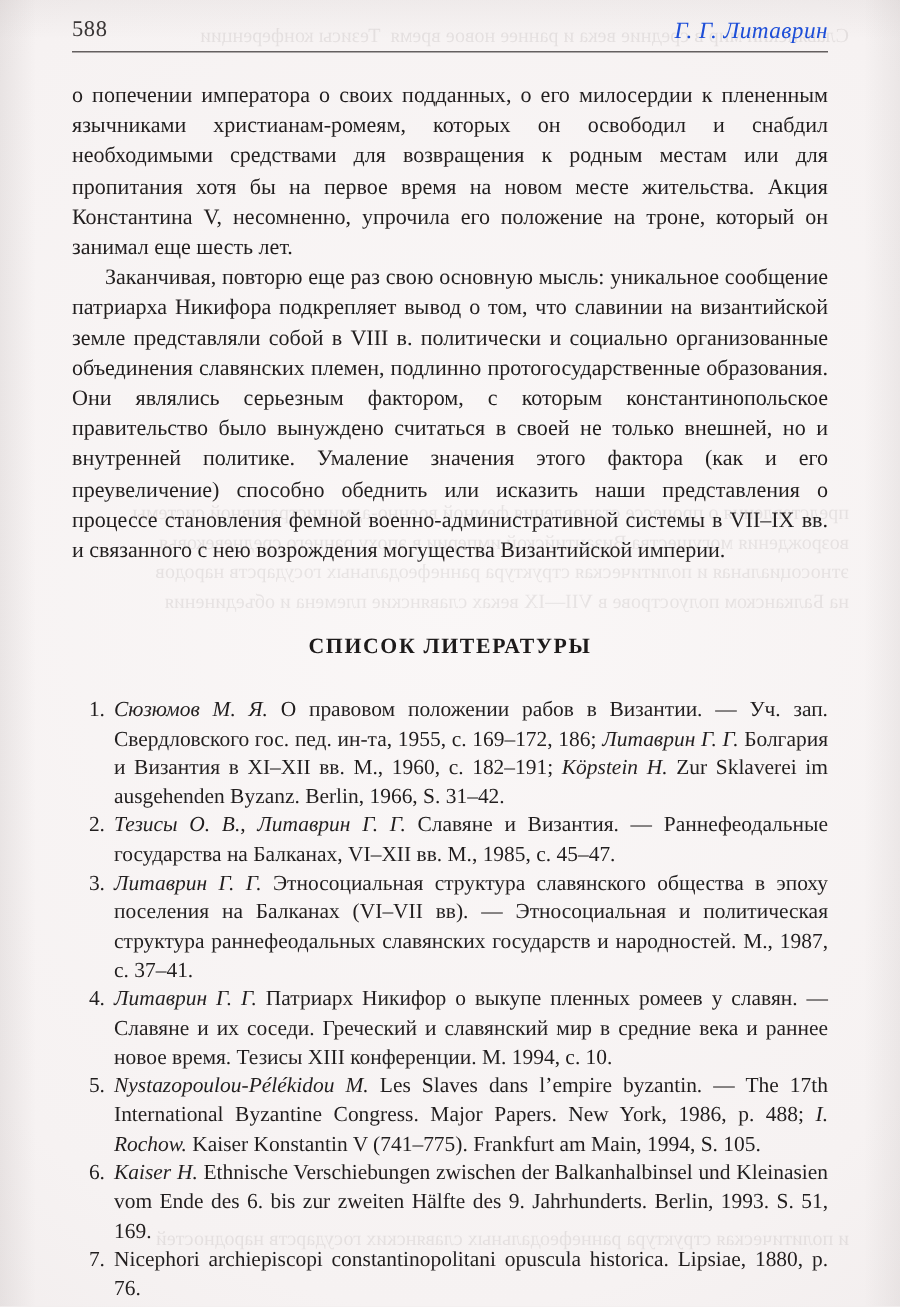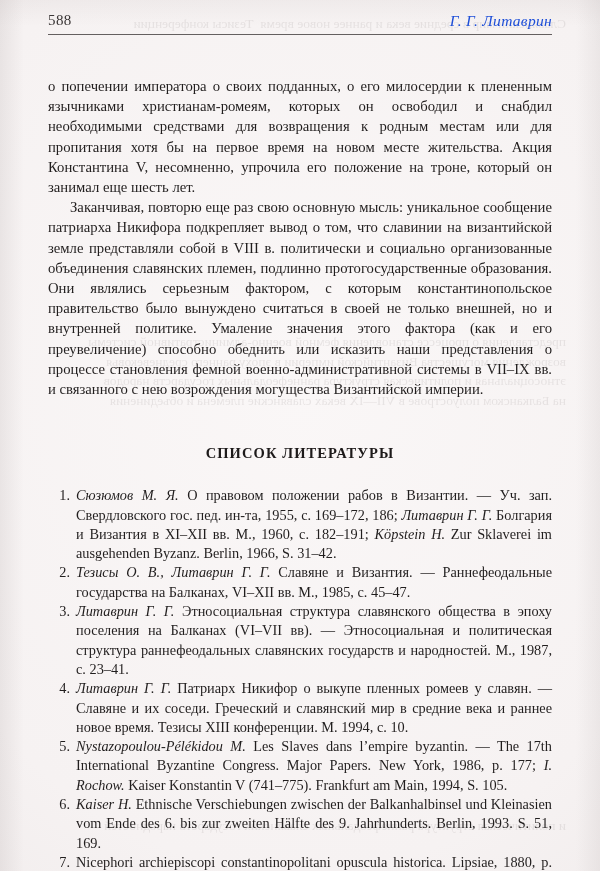--- a/index.html
+++ b/index.html
@@ -69,21 +69,21 @@
     position: absolute;
     left: 0;
     right: 0;
     top: 34px;
     border-top: 1.3px solid #4a4545;
     opacity: 0.85;
   }
 
   
   .body-text {
-    margin-top: 28px;
+    margin-top: 6px;
     font-size: 14.7px;
     line-height: 20.2px;
     color: #211e1e;
     text-align: justify;
     text-align-last: left;
     -webkit-hyphens: none;
     hyphens: none;
   }
   .body-text p {
     margin: 0;
@@ -180,29 +180,29 @@
       <li class="biblio-item">
         <span class="biblio-num">1.</span>
         <span class="biblio-text"><i>Сюзюмов М. Я.</i><span> О правовом положении рабов в Византии. — Уч. зап. Свердловского гос. пед. ин-та, 1955, с. 169–172, 186; </span><i>Литаврин Г. Г.</i><span> Болгария и Византия в XI–XII вв. М., 1960, с. 182–191; </span><i>Köpstein H.</i><span> Zur Sklaverei im ausgehenden Byzanz. Berlin, 1966, S. 31–42.</span></span>
       </li>
       <li class="biblio-item">
         <span class="biblio-num">2.</span>
         <span class="biblio-text"><i>Тезисы О. В., Литаврин Г. Г.</i><span> Славяне и Византия. — Раннефеодальные государства на Балканах, VI–XII вв. М., 1985, с. 45–47.</span></span>
       </li>
       <li class="biblio-item">
         <span class="biblio-num">3.</span>
-        <span class="biblio-text"><i>Литаврин Г. Г.</i><span> Этносоциальная структура славянского общества в эпоху поселения на Балканах (VI–VII вв). — Этносоциальная и политическая структура раннефеодальных славянских государств и народностей. М., 1987, с. 23–41.</span></span>
+        <span class="biblio-text"><i>Литаврин Г. Г.</i><span> Этносоциальная структура славянского общества в эпоху поселения на Балканах (VI–VII вв). — Этносоциальная и политическая структура раннефеодальных славянских государств и народностей. М., 1987, с. 37–41.</span></span>
       </li>
       <li class="biblio-item">
         <span class="biblio-num">4.</span>
         <span class="biblio-text"><i>Литаврин Г. Г.</i><span> Патриарх Никифор о выкупе пленных ромеев у славян. — Славяне и их соседи. Греческий и славянский мир в средние века и раннее новое время. Тезисы XIII конференции. М. 1994, с. 10.</span></span>
       </li>
       <li class="biblio-item">
         <span class="biblio-num">5.</span>
-        <span class="biblio-text"><i>Nystazopoulou-Pélékidou M.</i><span> Les Slaves dans l’empire byzantin. — The 17th International Byzantine Congress. Major Papers. New York, 1986, p. 177; </span><i>I. Rochow.</i><span> Kaiser Konstantin V (741–775). Frankfurt am Main, 1994, S. 105.</span></span>
+        <span class="biblio-text"><i>Nystazopoulou-Pélékidou M.</i><span> Les Slaves dans l’empire byzantin. — The 17th International Byzantine Congress. Major Papers. New York, 1986, p. 488; </span><i>I. Rochow.</i><span> Kaiser Konstantin V (741–775). Frankfurt am Main, 1994, S. 105.</span></span>
       </li>
       <li class="biblio-item">
         <span class="biblio-num">6.</span>
         <span class="biblio-text"><i>Kaiser H.</i><span> Ethnische Verschiebungen zwischen der Balkanhalbinsel und Kleinasien vom Ende des 6. bis zur zweiten Hälfte des 9. Jahrhunderts. Berlin, 1993. S. 51, 169.</span></span>
       </li>
       <li class="biblio-item">
         <span class="biblio-num">7.</span>
         <span class="biblio-text"><span>Nicephori archiepiscopi constantinopolitani opuscula historica. Lipsiae, 1880, p. 76.</span></span>
       </li>
     </ol>

